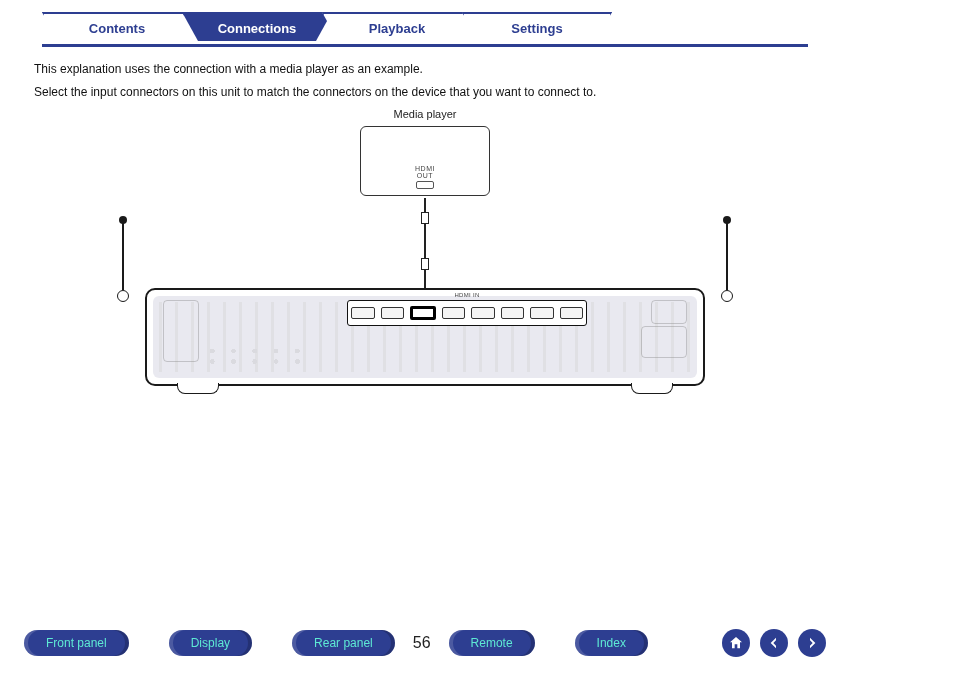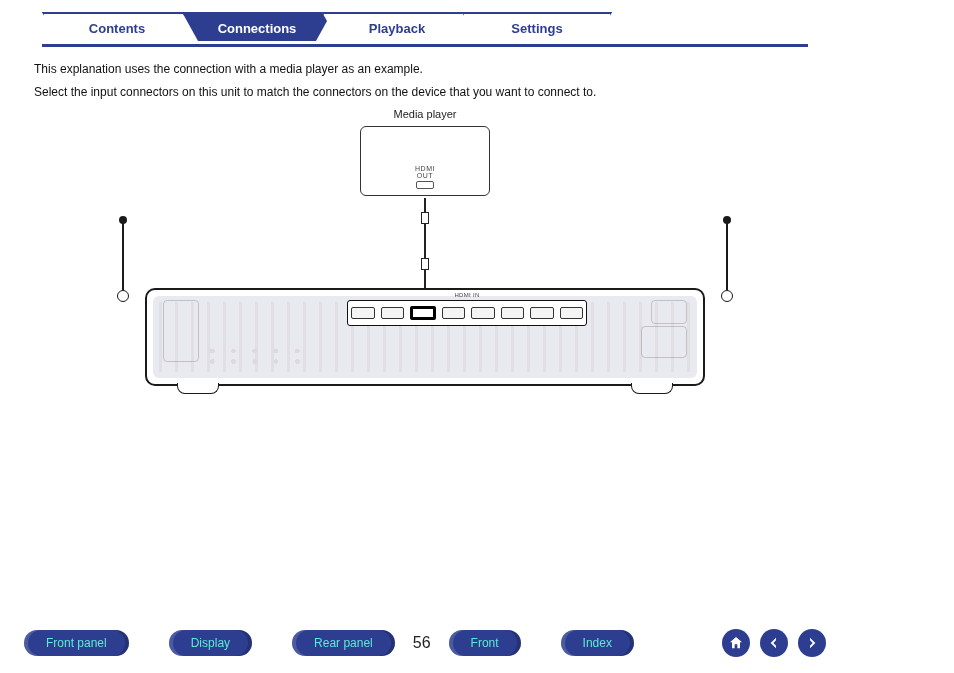--- a/index.html
+++ b/index.html
@@ -257,21 +257,21 @@
     </div>
   </div>
 
   <div class="bottom">
     <div class="pill">Front panel</div>
     <div class="spacer"></div>
     <div class="pill">Display</div>
     <div class="spacer"></div>
     <div class="pill">Rear panel</div>
     <div class="pagenum">56</div>
-    <div class="pill">Front</div>
+    <div class="pill">Remote</div>
     <div class="spacer"></div>
     <div class="pill">Index</div>
     <div class="grower"></div>
     <div class="nav-icons">
       <div class="circ">
         <svg viewBox="0 0 24 24">
             <path d="M12 3l9 8h-3v9h-4v-6H10v6H6v-9H3z"></path>
           </svg>
       </div>
       <div class="circ">

